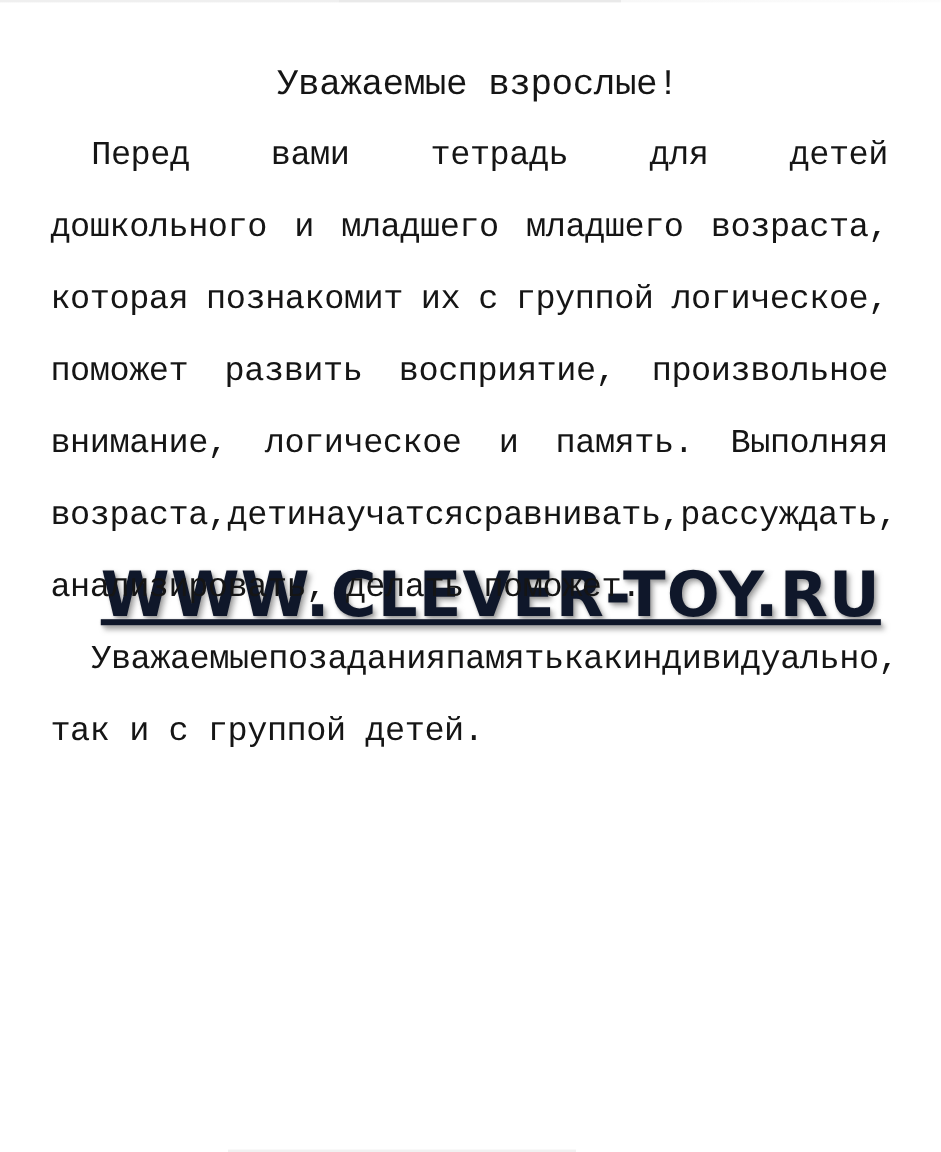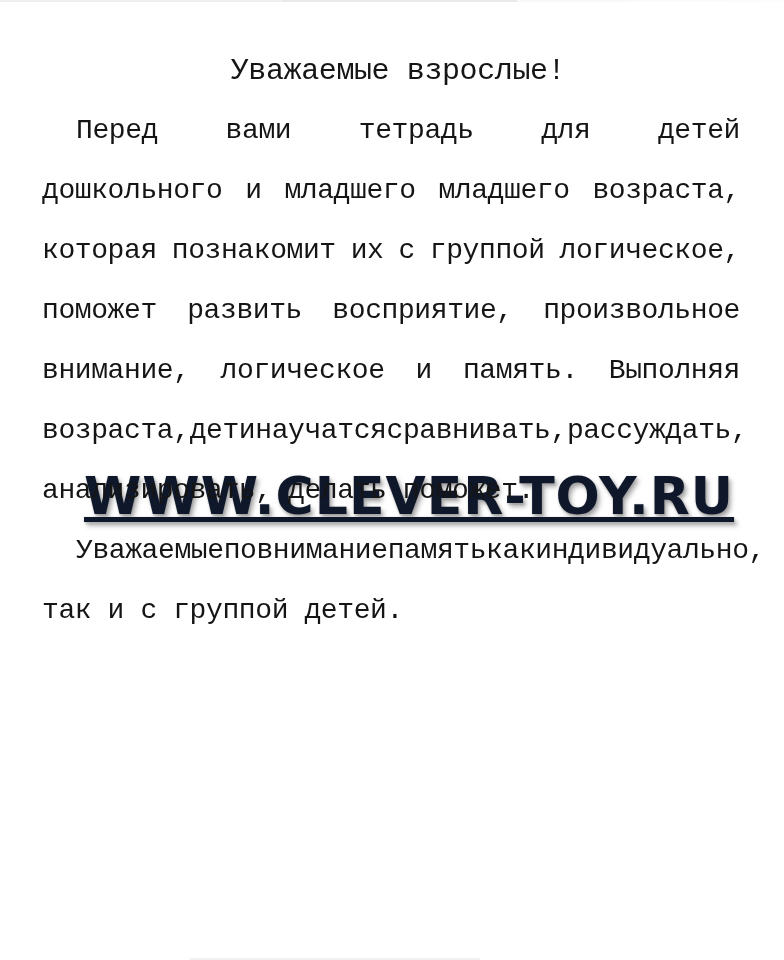--- a/index.html
+++ b/index.html
@@ -109,21 +109,21 @@
         <span>сравнивать,</span>
         <span>рассуждать,</span>
       </div>
     <div class="line">анализировать, делать поможет.</div>
   </div>
 
   <div>
     <div class="line jline indent">
         <span>Уважаемые</span>
         <span>по</span>
-        <span>внимание</span>
+        <span>задания</span>
         <span>память</span>
         <span>как</span>
         <span>индивидуально,</span>
       </div>
     <div class="line">так и с группой детей.</div>
   </div>
 </div>
 
 <div class="scan-line-bottom"></div>
 

